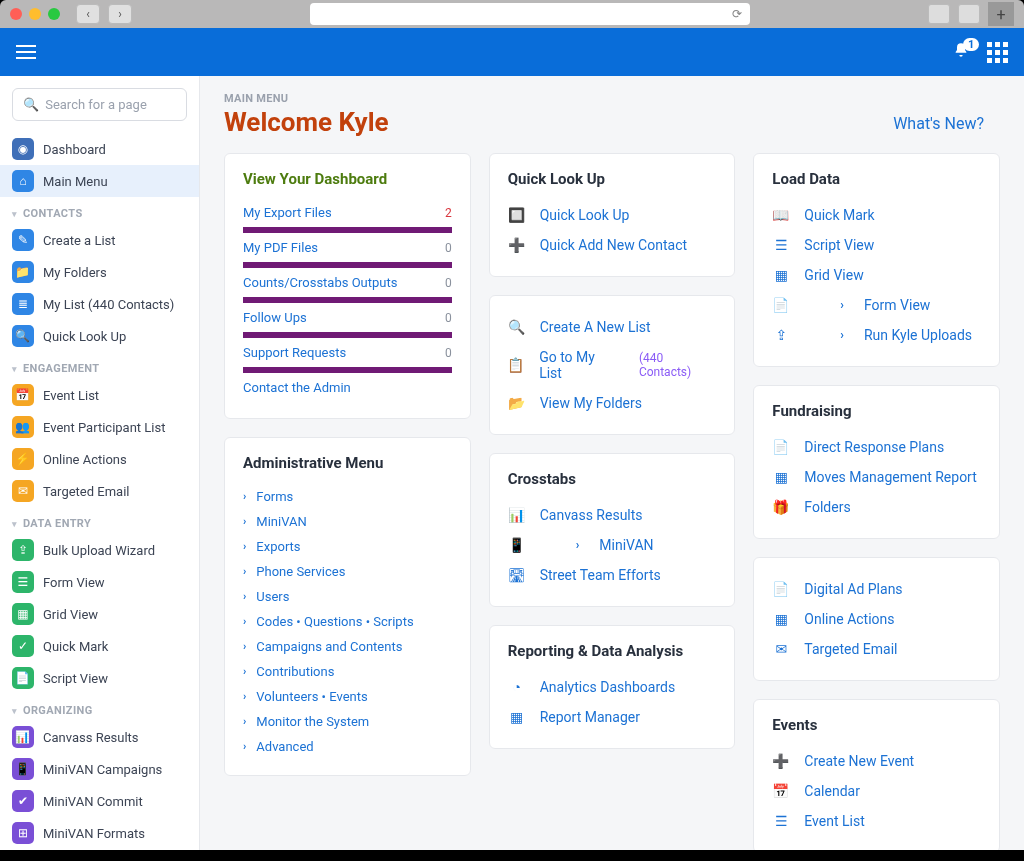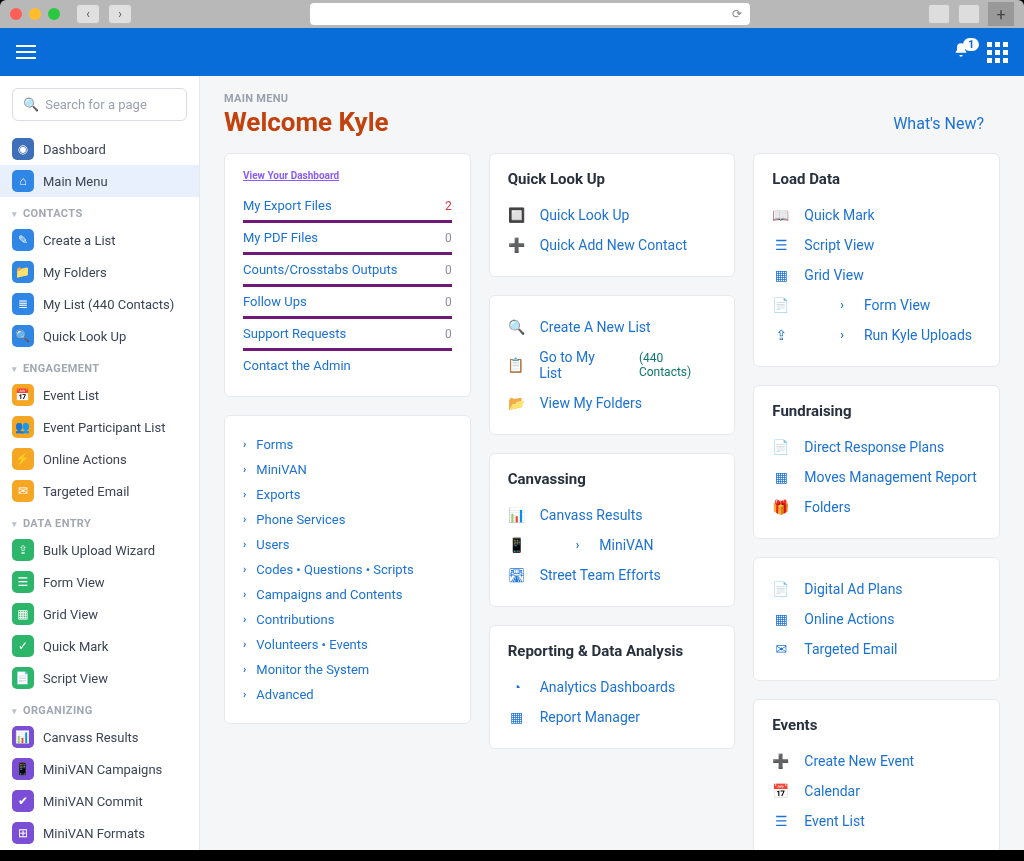--- a/index.html
+++ b/index.html
@@ -37,31 +37,31 @@
   .caret{font-size:9px;color:#bcc2cc;}
   
   .main{flex:1;overflow-y:auto;padding:16px 24px 24px;position:relative;}
   .whats-new{position:absolute;top:16px;right:40px;font-size:16px;color:#1c72d4;cursor:pointer;margin-top:22px;}
   .crumb{font-size:11px;font-weight:700;color:#9aa1ad;letter-spacing:.3px;margin-bottom:2px;}
   .welcome{font-size:26px;font-weight:700;color:#c2410c;margin-bottom:16px;}
   .columns{display:flex;gap:18px;}
   .col{flex:1;display:flex;flex-direction:column;gap:18px;}
   .card{background:#fff;border:1px solid #e6e8ec;border-radius:6px;padding:16px 18px;}
   .card h3{font-size:15px;font-weight:700;color:#28303d;margin-bottom:12px;}
-  .link-title{font-size:10px;font-weight:700;color:#8b5cf6;margin-bottom:10px;cursor:pointer;text-decoration:underline;}
-  .dash-row{display:flex;justify-content:space-between;align-items:center;padding:7px 0;border-bottom:3px solid #701a75;font-size:13px;}
+  .link-title{font-size:15px;font-weight:700;color:#4d7c0f;margin-bottom:10px;cursor:pointer;}
+  .dash-row{display:flex;justify-content:space-between;align-items:center;padding:7px 0;border-bottom:6px solid #701a75;font-size:13px;}
   .dash-row:last-child{border-bottom:none;}
   .dash-row a{color:#1c72d4;cursor:pointer;}
   .dash-count{color:#8a919d;font-size:12px;}
   .dash-count.red{color:#d9363e;}
   .admin-row{display:flex;align-items:center;gap:10px;padding:5px 0;font-size:13px;color:#1c72d4;cursor:pointer;}
   .admin-row .chev{color:#1c72d4;font-size:11px;font-weight:700;}
   .icon-row{display:flex;align-items:center;gap:14px;padding:7px 0;font-size:14px;}
   .icon-row a{color:#1c72d4;cursor:pointer;}
-  .icon-row .sub{color:#0f766e;font-size:12px;margin-left:6px;}
+  .icon-row .sub{color:#8b5cf6;font-size:12px;margin-left:6px;}
   .row-icn{width:18px;text-align:center;color:#1c72d4;font-size:14px;}
   .indent{margin-left:22px;}
   .iconchev{color:#1c72d4;font-weight:700;font-size:12px;margin-right:6px;}
   ::-webkit-scrollbar{width:8px;}
   ::-webkit-scrollbar-thumb{background:#cfd3da;border-radius:4px;}
 </style>
 </head>
 <body>
 
 <div class="browser-chrome">
@@ -245,20 +245,21 @@
                   <a>Support Requests</a>
                   <span class="dash-count ">0</span>
                 </div>
                 <div class="dash-row">
                   <a>Contact the Admin</a>
                   <span class="dash-count "></span>
                 </div>
               </div>
           </div>
           <div class="card">
+            <h3>Administrative Menu</h3>
             <div id="admin-rows">
                 <div class="admin-row">
                   <span class="chev">›</span>
                   <span>Forms</span>
                 </div>
                 <div class="admin-row">
                   <span class="chev">›</span>
                   <span>MiniVAN</span>
                 </div>
                 <div class="admin-row">
@@ -326,21 +327,21 @@
                   <a>Go to My List</a>
                   <span class="sub">(440 Contacts)</span>
                 </div>
                 <div class="icon-row">
                   <span class="row-icn">📂</span>
                   <a>View My Folders</a>
                 </div>
               </div>
           </div>
           <div class="card">
-            <h3>Canvassing</h3>
+            <h3>Crosstabs</h3>
             <div id="canv-rows">
                 <div class="icon-row">
                   <span class="row-icn">📊</span>
                   <a>Canvass Results</a>
                 </div>
                 <div class="icon-row">
                   <span class="row-icn">📱</span>
                   <span class="indent"></span>
                   <span class="iconchev">›</span>
                   <a>MiniVAN</a>

